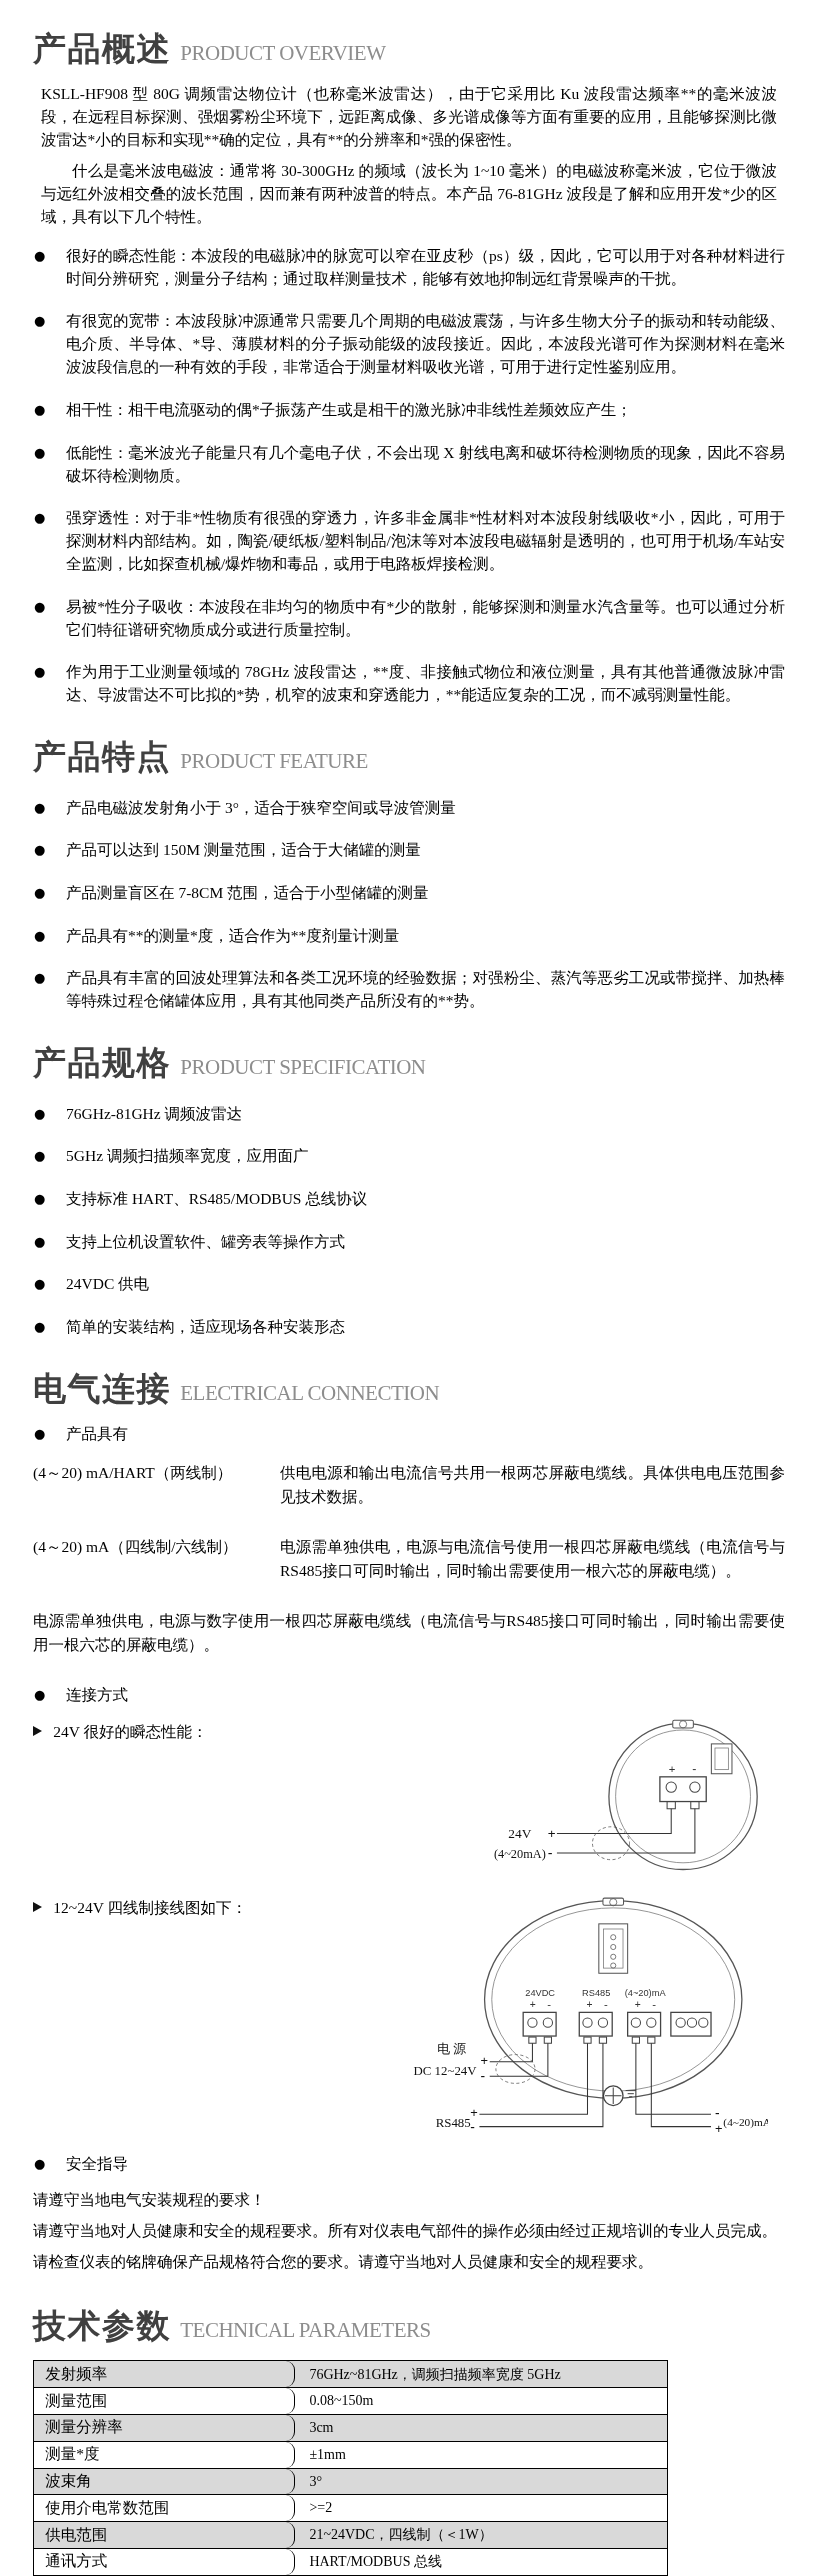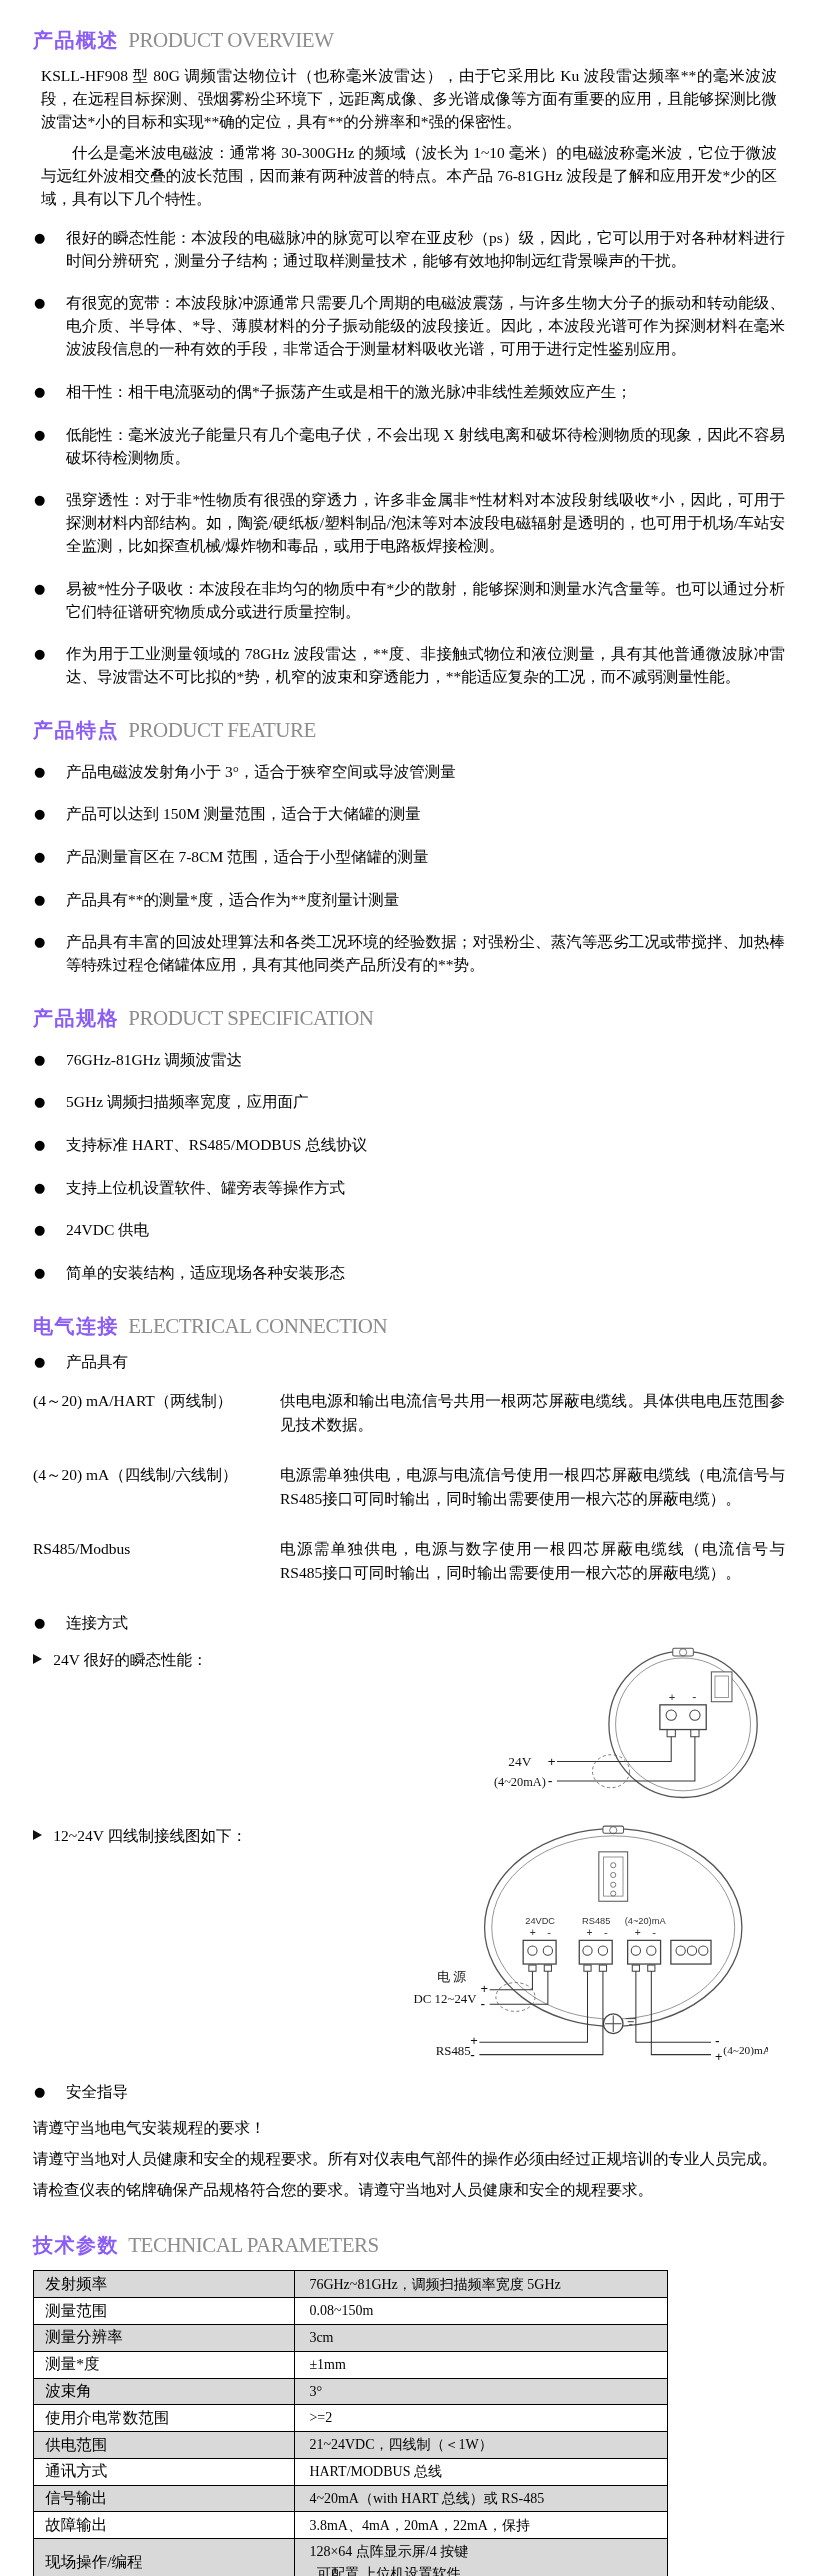--- a/index.html
+++ b/index.html
@@ -2,21 +2,21 @@
 <html style="font-size:8.2px"><head>
 <meta charset="utf-8">
 <style>
   html,body{margin:0;padding:0;background:#fff;}
   body{width:818px;height:3138px;overflow:hidden;position:relative;
        font-family:"Liberation Serif","DejaVu Serif",serif;color:#000;}
   .page{box-sizing:border-box;width:818px;padding:27px 33px 0 33px;}
   
   .sh{display:flex;align-items:baseline;gap:9.3px;margin:0 0 10.3px 0;}
   .sh .cn{font-family:"Liberation Sans","DejaVu Sans",sans-serif;font-weight:bold;
-          font-size:20px;color:#8b5cf6;letter-spacing:1.5px;}
+          font-size:33px;color:#404040;letter-spacing:1.5px;}
   .sh .en{font-family:Liberation Serif, serif;font-size:21px;
           color:#8d8d8d;letter-spacing:-0.5px;}
   section{margin-bottom:29px;}
   .para{font-size:15.5px;line-height:23px;margin:8px;text-align:justify;}
   .para.indent{text-indent:2em;}
   ul.bullets{list-style:none;margin:15.5px 0 0 0;padding:0;}
   ul.bullets li{position:relative;padding-left:33px;margin-bottom:19.6px;
                 font-size:15.5px;line-height:23px;text-align:justify;}
   ul.bullets .dot{position:absolute;left:1px;top:0;font-family:"DejaVu Sans",sans-serif;
                   font-size:13px;line-height:23px;}
@@ -33,21 +33,21 @@
   svg text{font-family:"Liberation Sans","DejaVu Sans",sans-serif;}
   svg text.cjk{font-family:"Liberation Serif","DejaVu Serif",serif;}
   .safety p{margin:0 0 5.2px 0;font-size:15.5px;line-height:26px;text-align:justify;}
   
   .ptable{width:633px;border:1.5px solid #000;margin-top:11.3px;}
   .trow{display:flex;min-height:24px;}
   .trow.tall{min-height:47px;}
   .trow+.trow{border-top:1.5px solid #000;}
   .trow:nth-child(odd){background:#d9d9d9;}
   .tk{flex:0 0 261px;border-right:1.5px solid #000;display:flex;align-items:center;
-      box-sizing:border-box;padding:2.1px 4.1px 2.1px 11.3px;font-size:15.5px;}
+      box-sizing:border-box;padding:2.1px 4.1px 2.1px 11.3px;font-size:15.5px;border-radius:9px;}
   .tv{flex:1;display:flex;align-items:center;box-sizing:border-box;
       padding:2.1px 4.1px 2.1px 14.4px;font-size:14px;white-space:pre-line;line-height:21.6px;text-align:center;}
 </style>
 </head>
 <body>
 
 <div class="page">
 
   <section>
     <div class="sh">
@@ -107,21 +107,20 @@
     <div>
       <div class="defrow">
         <div class="term">(4～20) mA/HART（两线制）</div>
         <div class="desc">供电电源和输出电流信号共用一根两芯屏蔽电缆线。具体供电电压范围参见技术数据。</div>
       </div>
       <div class="defrow">
         <div class="term">(4～20) mA（四线制/六线制）</div>
         <div class="desc">电源需单独供电，电源与电流信号使用一根四芯屏蔽电缆线（电流信号与RS485接口可同时输出，同时输出需要使用一根六芯的屏蔽电缆）。</div>
       </div>
       <div class="defrow">
-        <div class="term">RS485/Modbus</div>
         <div class="desc">电源需单独供电，电源与数字使用一根四芯屏蔽电缆线（电流信号与RS485接口可同时输出，同时输出需要使用一根六芯的屏蔽电缆）。</div>
       </div>
     </div>
 
     <ul class="bullets" style="margin-top:3.1px">
       <li style="margin-bottom:12.4px"><span class="dot">●</span><span>连接方式</span></li>
     </ul>
 
     <div class="wirerow">
       <div class="wlabel">

